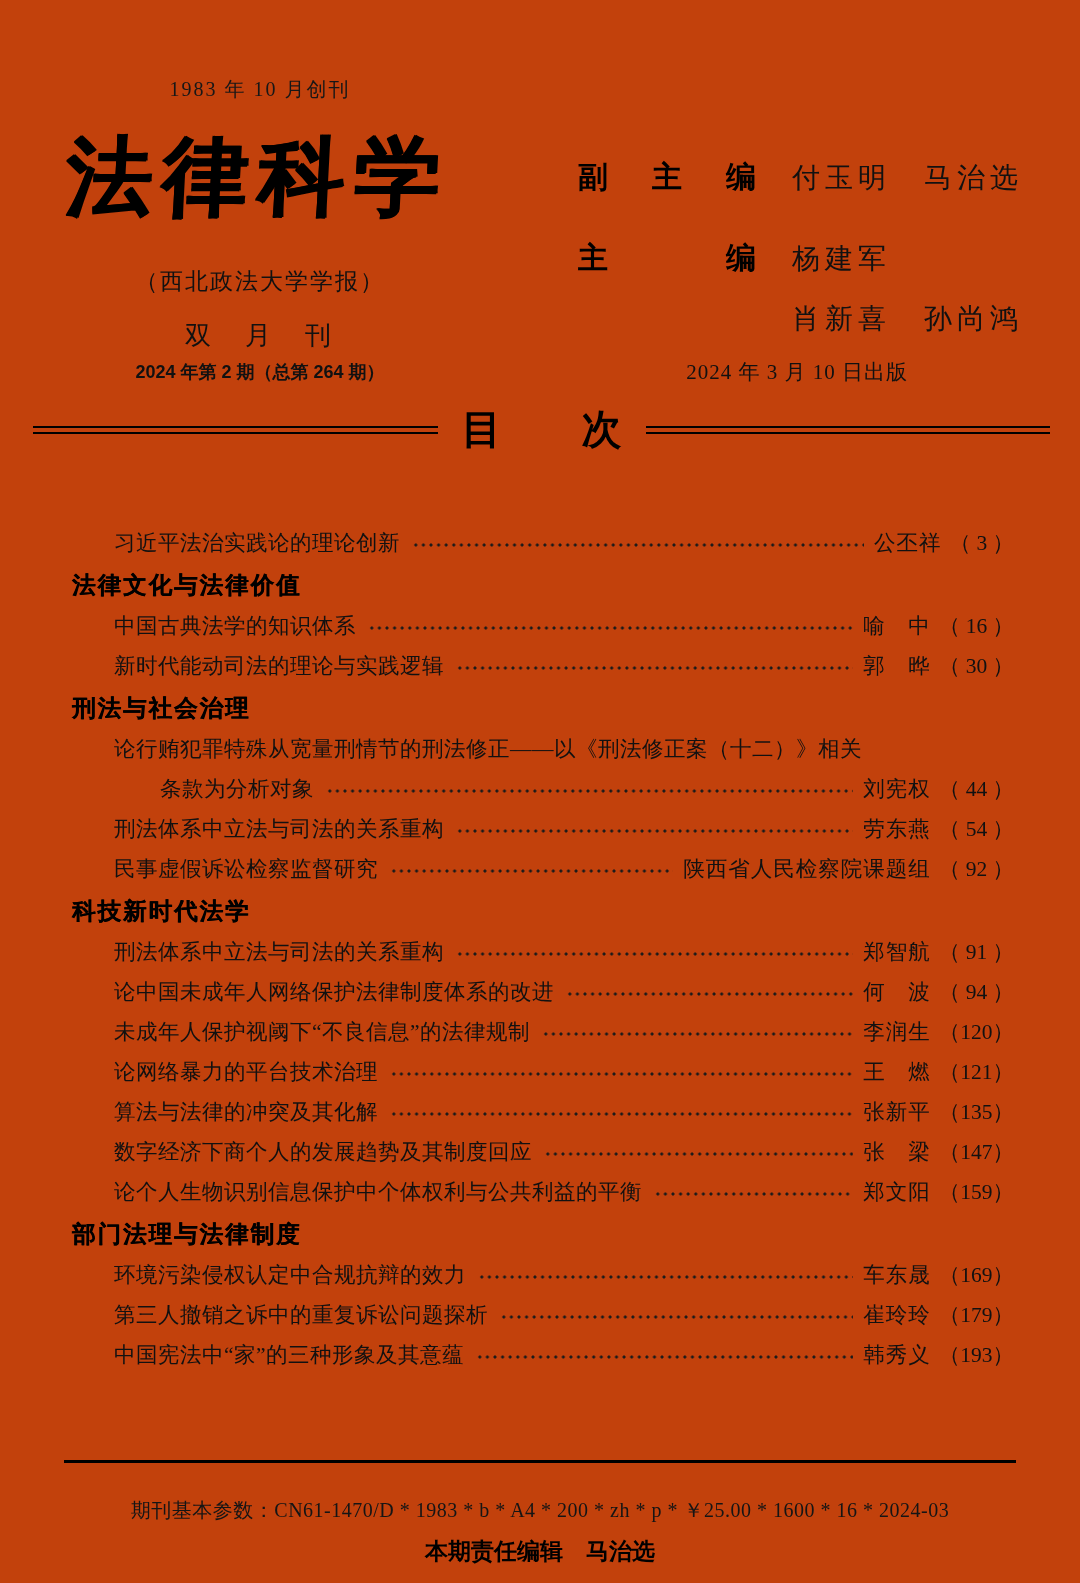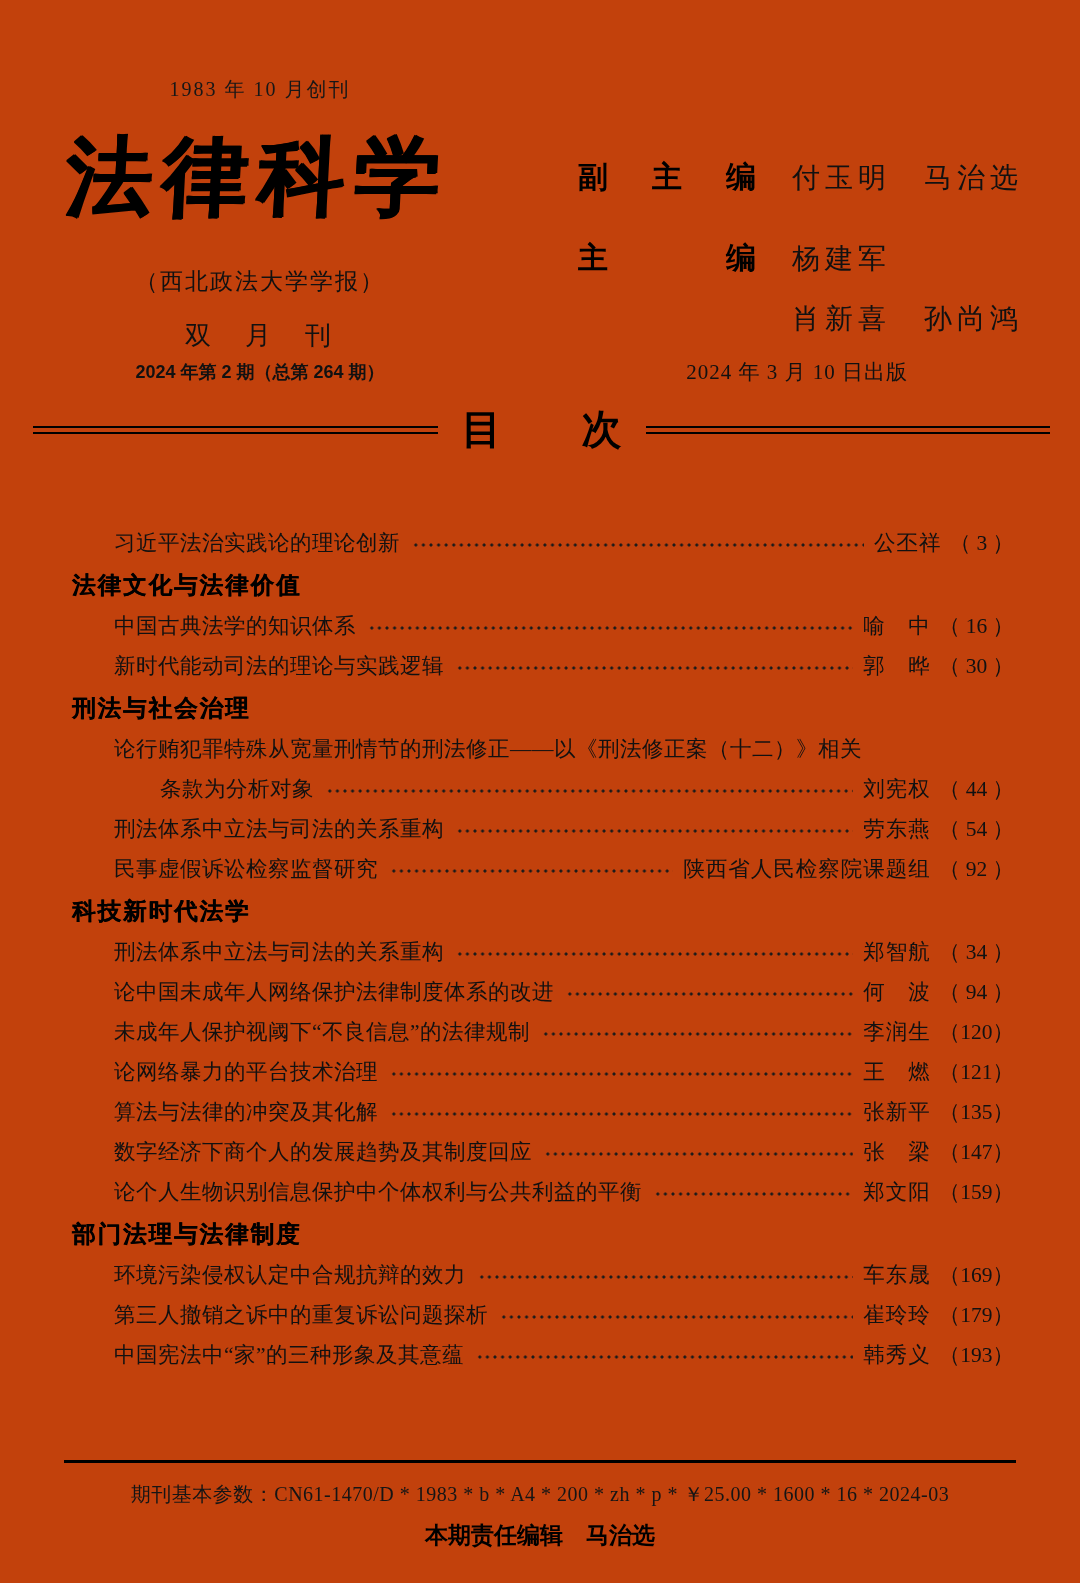--- a/index.html
+++ b/index.html
@@ -94,21 +94,21 @@
     background-size: 7.6px 7.6px; background-repeat: repeat-x;
     background-position: left 58%;
   }
   .author { white-space: nowrap; letter-spacing: 1px; }
   .pageno { white-space: nowrap; margin-left: 8px; }
 
   
   .footer { position: absolute; left: 0; right: 0; top: 1460px; }
   .footer-rule { margin: 0 64px; border-top: 3.5px solid #000; }
   .params {
-    margin-top: 18px; text-align: center; font-size: 20px; color: #151515;
+    margin-top: 34px; text-align: center; font-size: 20px; color: #151515;
     letter-spacing: 0.5px;
   }
   .resp-editor {
     margin-top: 12px; text-align: center; font-size: 23px; font-weight: bold;
     font-family: "Liberation Sans", "DejaVu Sans", sans-serif; color: #000;
   }
 </style>
 </head>
 <body>
 
@@ -189,21 +189,21 @@
           <span class="author">陕西省人民检察院课题组</span>
           <span class="pageno">（ 92 ）</span>
         </div>
       </section>
       <section class="toc-section">
         <h2 class="section-heading">科技新时代法学</h2>
         <div class="toc-line">
           <span class="title">刑法体系中立法与司法的关系重构</span>
           <span class="leader"></span>
           <span class="author">郑智航</span>
-          <span class="pageno">（ 34 ）</span>
+          <span class="pageno">（ 91 ）</span>
         </div>
         <div class="toc-line">
           <span class="title">论中国未成年人网络保护法律制度体系的改进</span>
           <span class="leader"></span>
           <span class="author">何　波</span>
           <span class="pageno">（ 94 ）</span>
         </div>
         <div class="toc-line">
           <span class="title">未成年人保护视阈下“不良信息”的法律规制</span>
           <span class="leader"></span>

